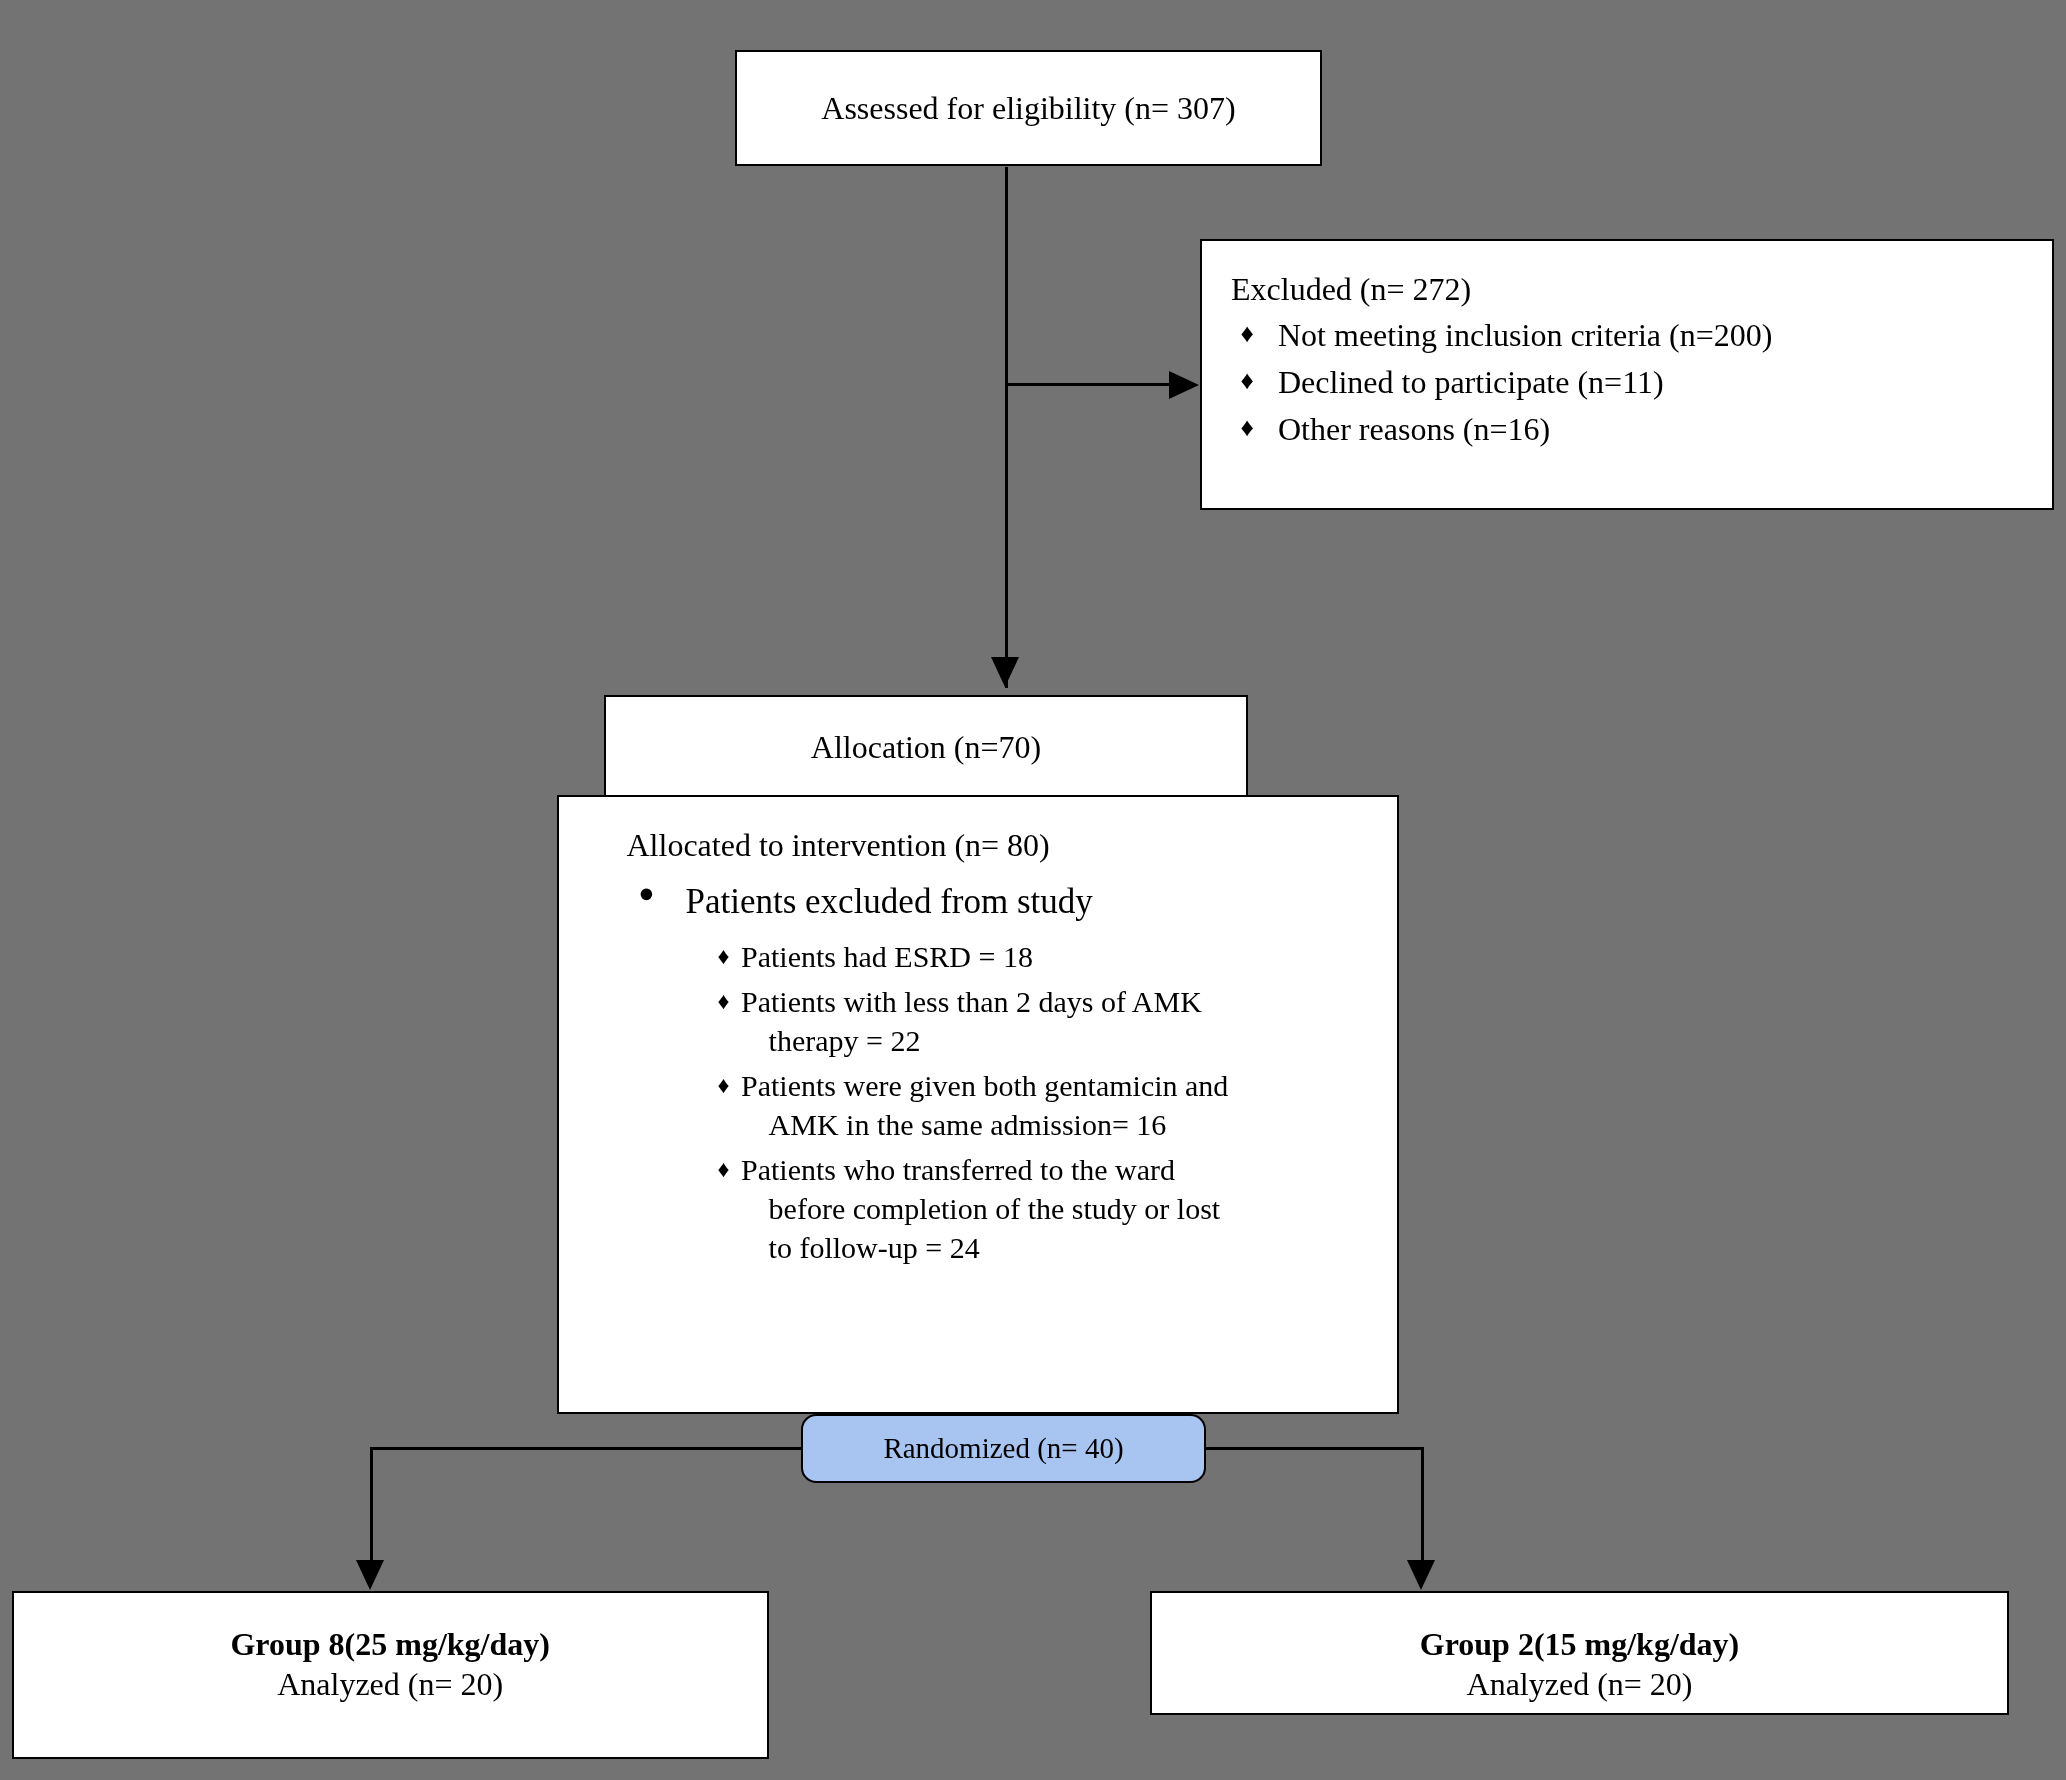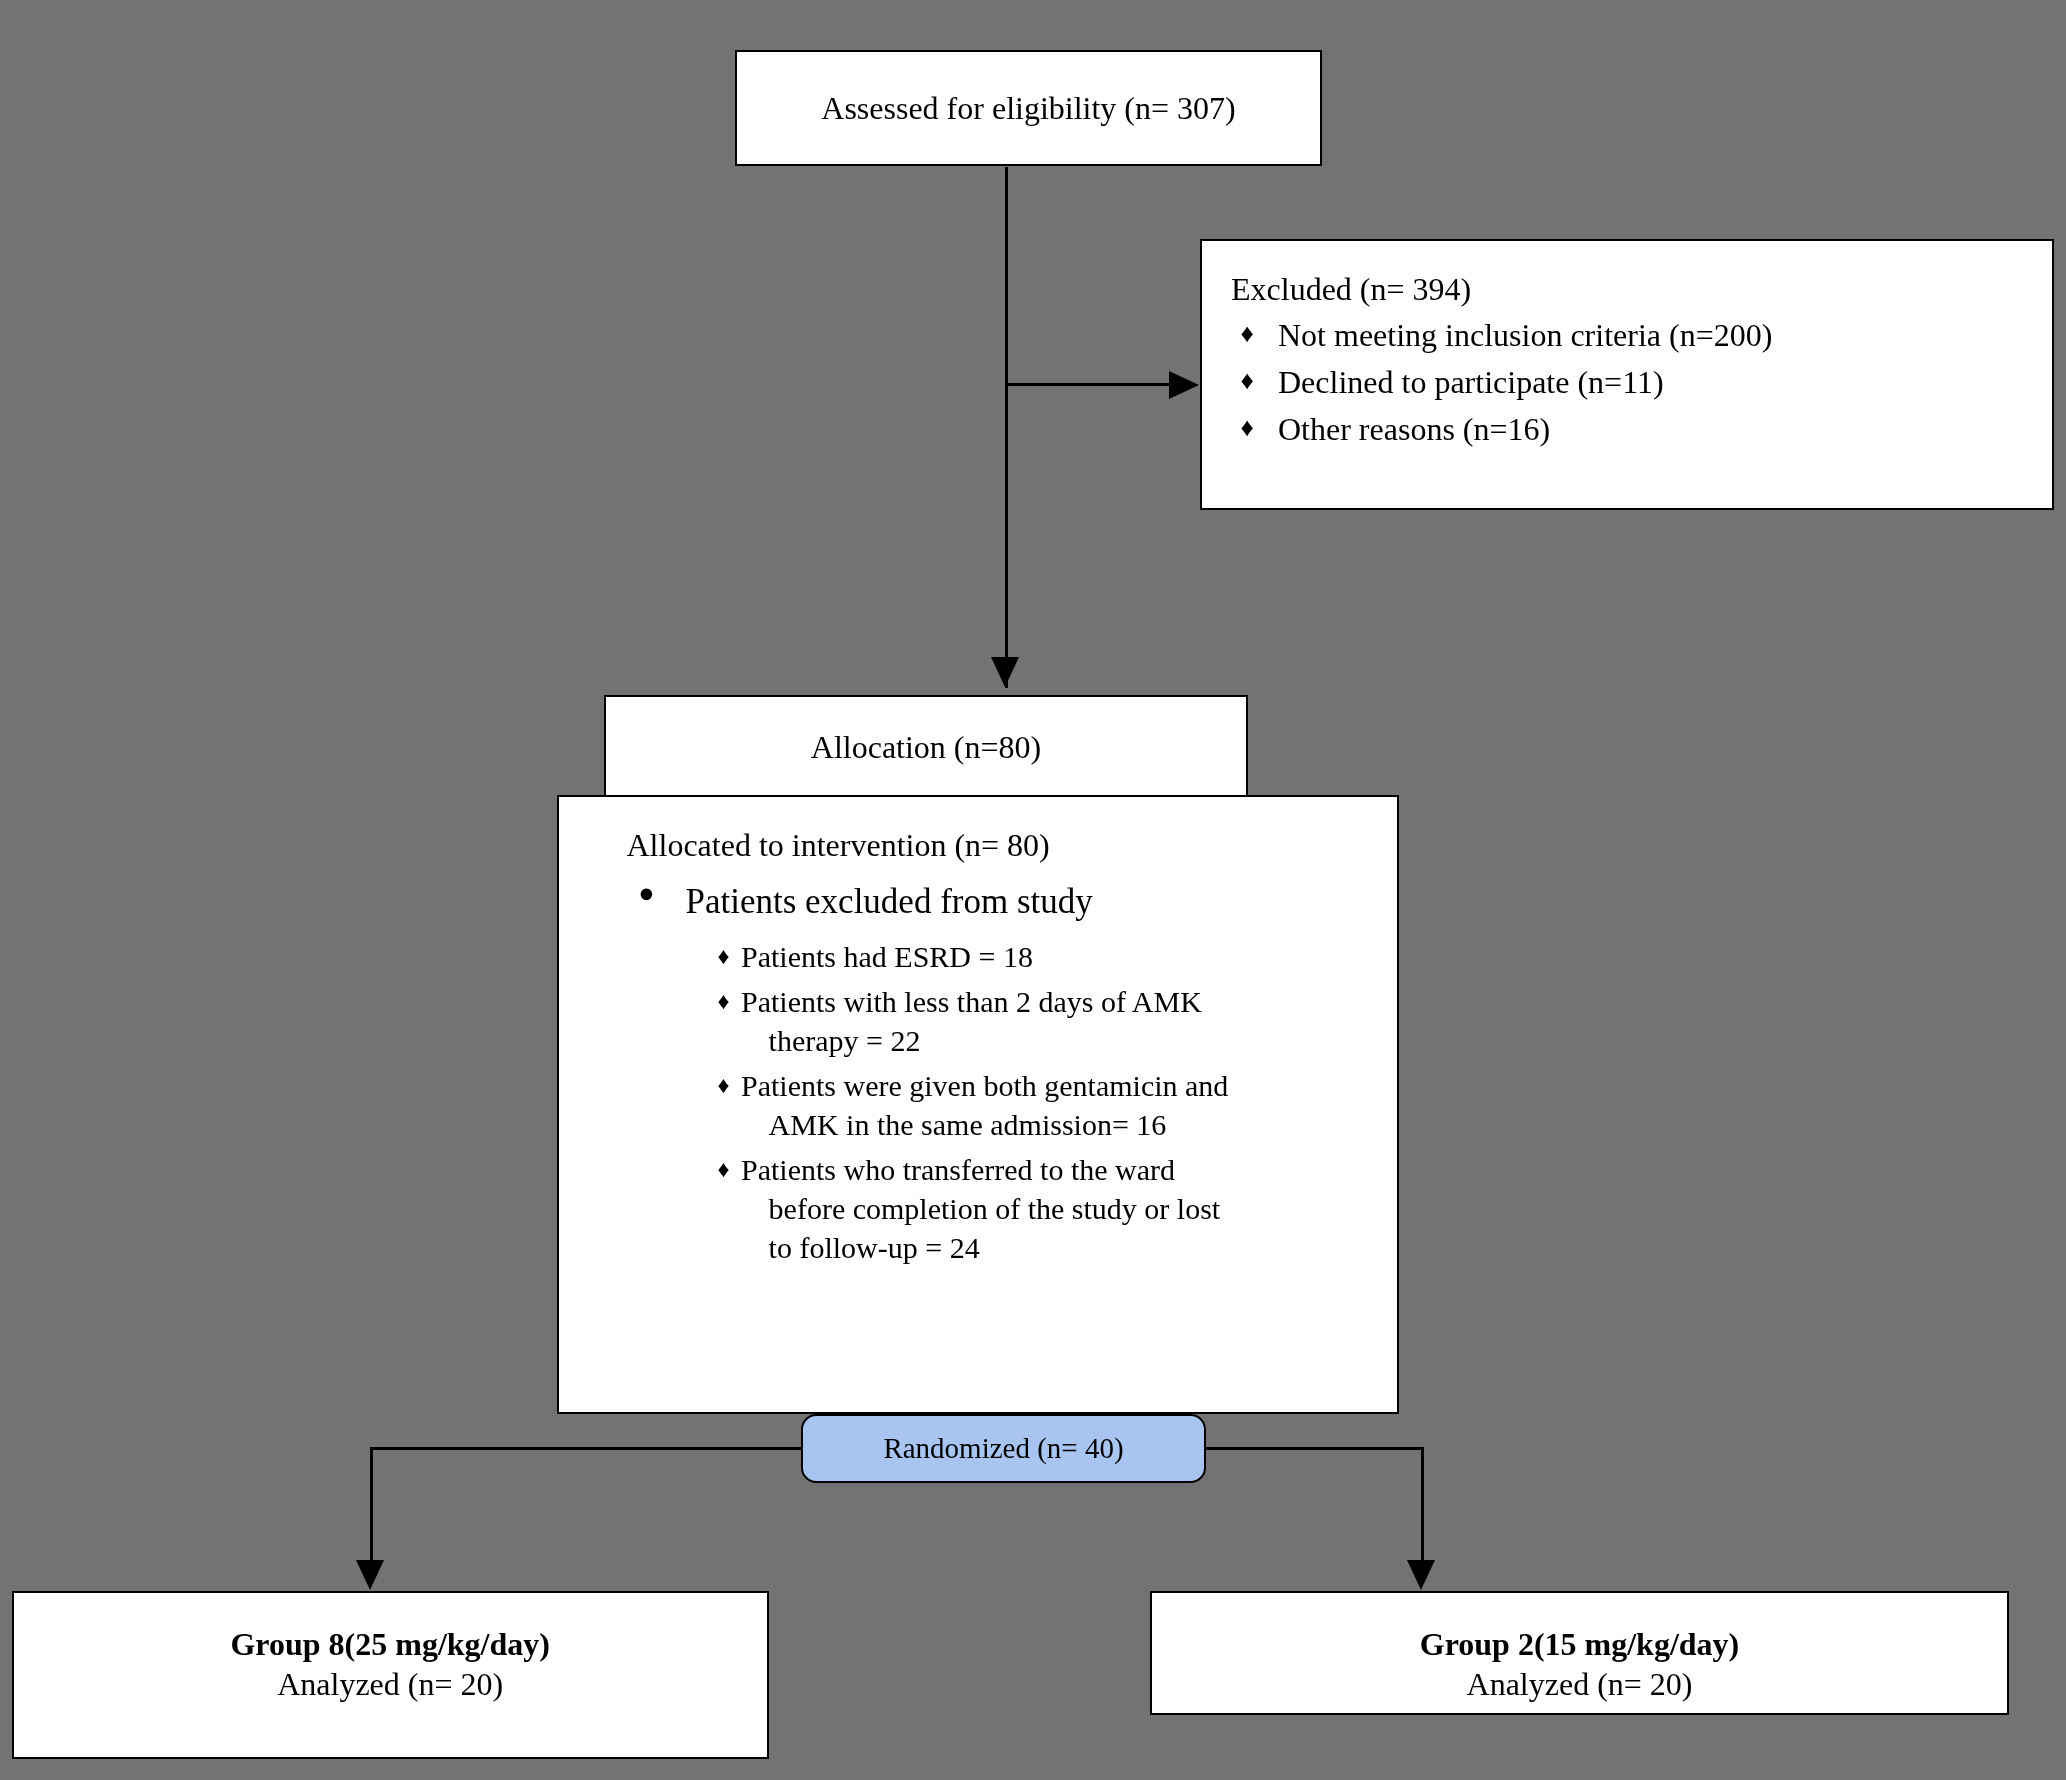--- a/index.html
+++ b/index.html
@@ -248,40 +248,40 @@
   <div class="hline" style="left:1203px; top:1447px; width:221px;"></div>
   <div class="vline" style="left:1421px; top:1447px; height:117px;"></div>
   <div class="arrow-down" style="left:1407px; top:1560px;"></div>
 
   <div class="node" id="box-assessed">
     <div class="node-text">Assessed for eligibility (n= 307)</div>
   </div>
 
   <div class="node" id="box-excluded">
     <div class="inner">
-      <div class="excl-head">Excluded (n= 394)</div>
+      <div class="excl-head">Excluded (n= 272)</div>
       <ul class="excl-list">
         <li>
           <span class="dia">♦</span>
           <span>Not meeting inclusion criteria (n=200)</span>
         </li>
         <li>
           <span class="dia">♦</span>
           <span>Declined to participate (n=11)</span>
         </li>
         <li>
           <span class="dia">♦</span>
           <span>Other reasons (n=16)</span>
         </li>
       </ul>
     </div>
   </div>
 
   <div class="node" id="box-allocation">
-    <div class="node-text">Allocation (n=80)</div>
+    <div class="node-text">Allocation (n=70)</div>
   </div>
 
   <div class="node" id="box-allocated">
     <div class="inner">
       <div class="alloc-head">Allocated to intervention (n= 80)</div>
 
       <div class="alloc-l1">
         <span class="bullet">●</span>
         <span>Patients excluded from study</span>
       </div>

